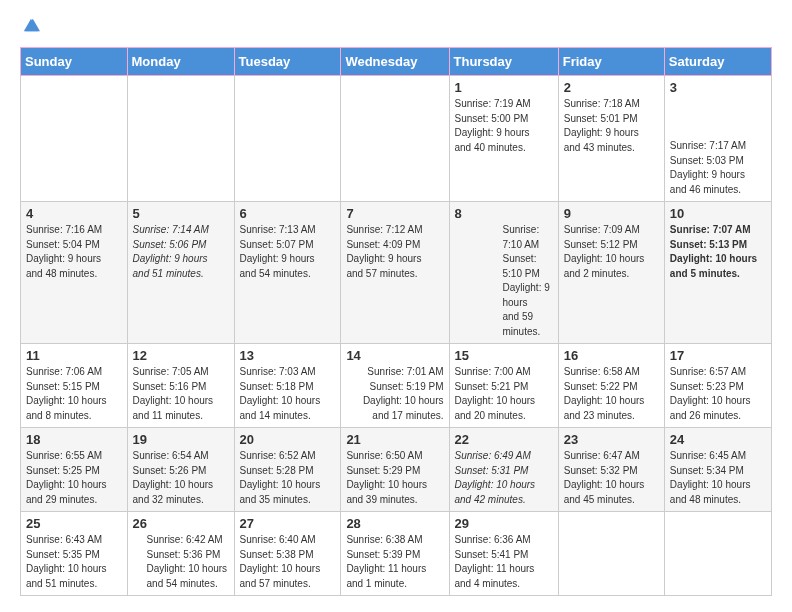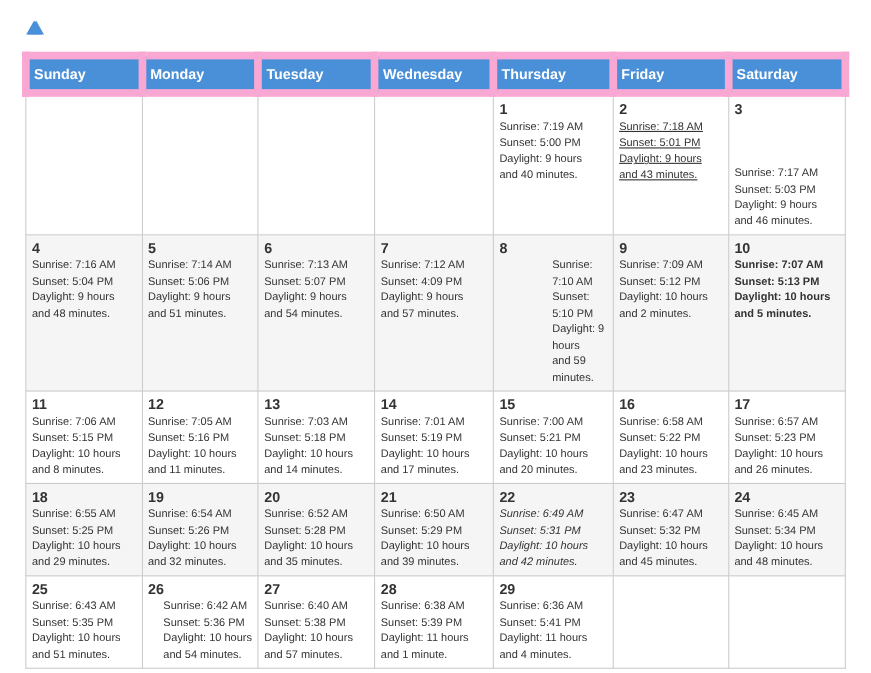--- a/index.html
+++ b/index.html
@@ -53,21 +53,21 @@
       border-collapse: collapse;
       margin-top: 6px;
     }
     .calendar th {
       background-color: #4a90d9;
       color: #fff;
       font-size: 13px;
       font-weight: bold;
       padding: 6px 4px;
       text-align: left;
-      border: 7px solid #f9a8d4;
+      border: 1px solid #f9a8d4;
     }
     .calendar td {
       vertical-align: top;
       border: 1px solid #ccc;
       padding: 4px 5px;
       width: 110px;
       min-height: 80px;
       font-size: 10.5px;
       color: #333;
       background: #fff;
@@ -131,21 +131,21 @@
         <td class="empty-cell"></td>
         <td>
           <span class="day-number">1</span>
           <div class="day-info" style="white-space: pre-line;">Sunrise: 7:19 AM
 Sunset: 5:00 PM
 Daylight: 9 hours
 and 40 minutes.</div>
         </td>
         <td>
           <span class="day-number">2</span>
-          <div class="day-info" style="white-space: pre-line; text-decoration: underline;">Sunrise: 7:18 AM
+          <div class="day-info" style="white-space: pre-line;">Sunrise: 7:18 AM
 Sunset: 5:01 PM
 Daylight: 9 hours
 and 43 minutes.</div>
         </td>
         <td>
           <span class="day-number">3</span>
           <div class="day-info" style="white-space: pre-line; margin-top: 44px;">Sunrise: 7:17 AM
 Sunset: 5:03 PM
 Daylight: 9 hours
 and 46 minutes.</div>
@@ -154,21 +154,21 @@
       <tr>
         <td>
           <span class="day-number">4</span>
           <div class="day-info" style="white-space: pre-line;">Sunrise: 7:16 AM
 Sunset: 5:04 PM
 Daylight: 9 hours
 and 48 minutes.</div>
         </td>
         <td>
           <span class="day-number">5</span>
-          <div class="day-info" style="white-space: pre-line;">Sunrise: 7:14 AM
+          <div class="day-info" style="white-space: pre-line; font-style: italic;">Sunrise: 7:14 AM
 Sunset: 5:06 PM
 Daylight: 9 hours
 and 51 minutes.</div>
         </td>
         <td>
           <span class="day-number">6</span>
           <div class="day-info" style="white-space: pre-line;">Sunrise: 7:13 AM
 Sunset: 5:07 PM
 Daylight: 9 hours
 and 54 minutes.</div>
@@ -219,21 +219,21 @@
         </td>
         <td>
           <span class="day-number">13</span>
           <div class="day-info" style="white-space: pre-line;">Sunrise: 7:03 AM
 Sunset: 5:18 PM
 Daylight: 10 hours
 and 14 minutes.</div>
         </td>
         <td>
           <span class="day-number">14</span>
-          <div class="day-info" style="white-space: pre-line;">Sunrise: 7:01 AM
+          <div class="day-info" style="white-space: pre-line; text-align: right;">Sunrise: 7:01 AM
 Sunset: 5:19 PM
 Daylight: 10 hours
 and 17 minutes.</div>
         </td>
         <td>
           <span class="day-number">15</span>
           <div class="day-info" style="white-space: pre-line;">Sunrise: 7:00 AM
 Sunset: 5:21 PM
 Daylight: 10 hours
 and 20 minutes.</div>

